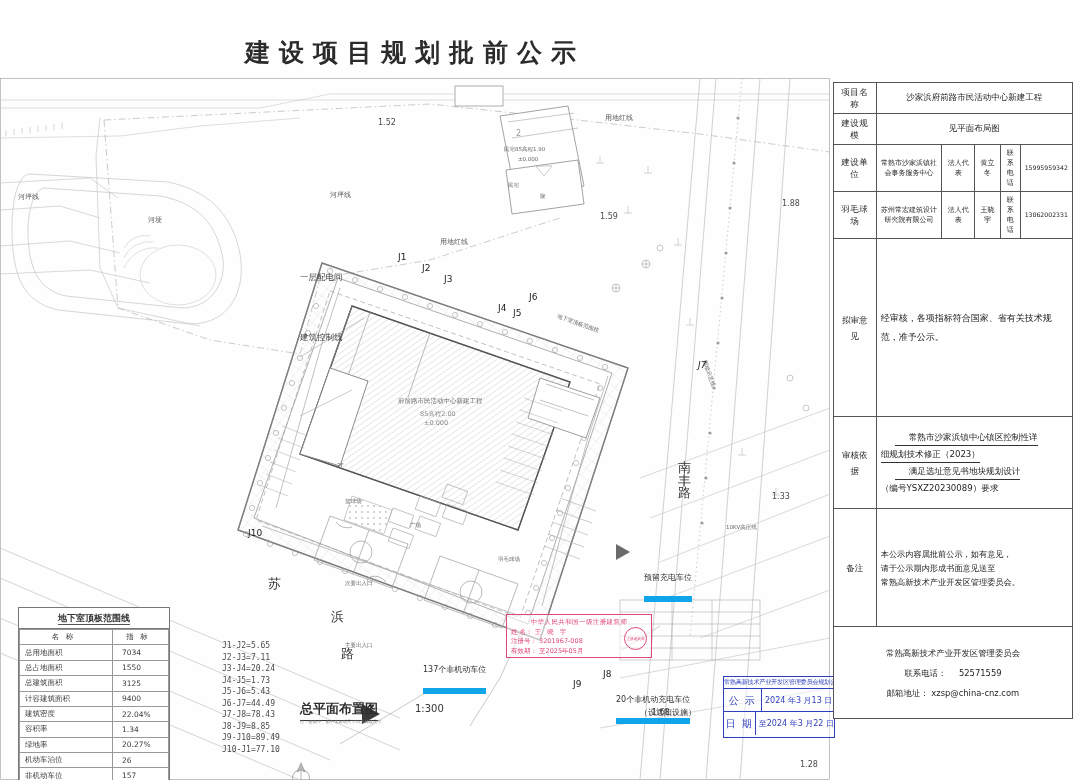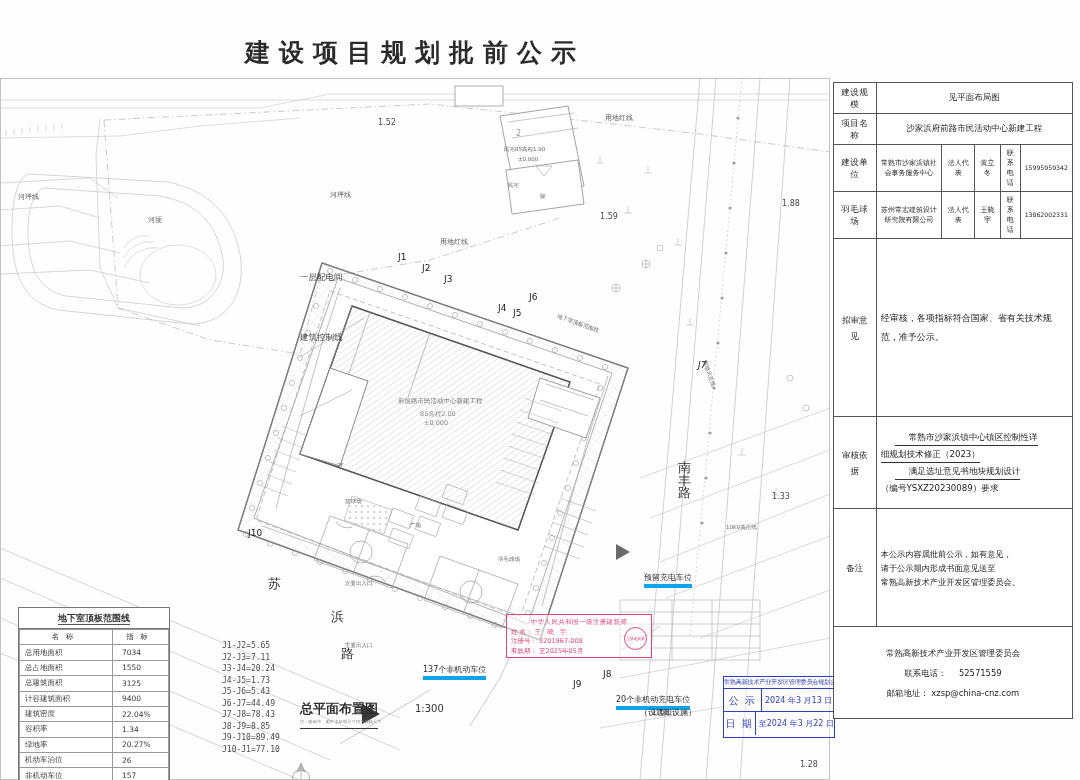--- a/index.html
+++ b/index.html
@@ -100,21 +100,21 @@
   }
 
   
   .plan-title {
     position: absolute;
     left: 300px; top: 700px;
     font-size: 13px;
     font-weight: bold;
     color: #2e2e2e;
     border-bottom: 1.6px solid #333;
-    padding-bottom: 10px;
+    padding-bottom: 2px;
   }
   .plan-scale {
     position: absolute;
     left: 415px; top: 703px;
     font-size: 10px;
     color: #333;
   }
   .plan-note {
     position: absolute;
     left: 300px; top: 719px;
@@ -240,21 +240,21 @@
     font-family: "DejaVu Sans", sans-serif;
   }
 
   
   .callout {
     position: absolute;
     font-size: 8px;
     color: #2e2e2e;
     white-space: nowrap;
   }
-  .callout.u { border-bottom: 4px solid #0ea5e9; padding-bottom: 1px; }
+  .callout.u { border-bottom: 6px solid #0ea5e9; padding-bottom: 13px; }
   .elev {
     position: absolute;
     font-size: 8px;
     color: #4a4a4a;
   }
   .north-rose {
     position: absolute;
     left: 288px; top: 683px;
     width: 26px; height: 26px;
   }
@@ -703,26 +703,26 @@
     </div>
     <div class="sp-row">
       <div class="sp-k">日 期</div>
       <div class="sp-v">至2024 年3 月22 日</div>
     </div>
   </div>
 
   <table class="info-table">
     <tbody>
       <tr>
+        <td class="lbl">项目名称</td>
+        <td colspan="5" class="val-center" style="height:30px;">沙家浜府前路市民活动中心新建工程</td>
+      </tr>
+      <tr>
         <td class="lbl">建设规模</td>
         <td colspan="5" class="val-center" style="height:30px;">见平面布局图</td>
-      </tr>
-      <tr>
-        <td class="lbl">项目名称</td>
-        <td colspan="5" class="val-center" style="height:30px;">沙家浜府前路市民活动中心新建工程</td>
       </tr>
 
       <tr>
         <td class="lbl">建设单位</td>
         <td class="val-small" style="width:68px;height:30px;">常熟市沙家浜镇社会事务服务中心</td>
         <td class="val-small" style="width:34px;">法人代表</td>
         <td class="val-small" style="width:26px;">黄立冬</td>
         <td class="val-small" style="width:20px;">联系电话</td>
         <td class="val-small" style="width:46px;font-size:6.2px;">15995959342</td>
       </tr>

